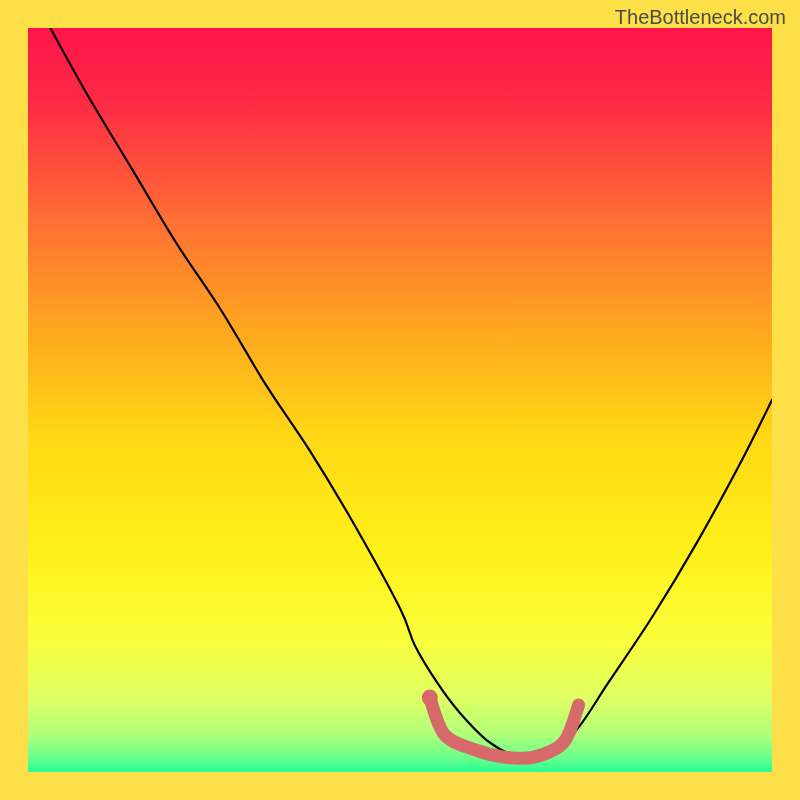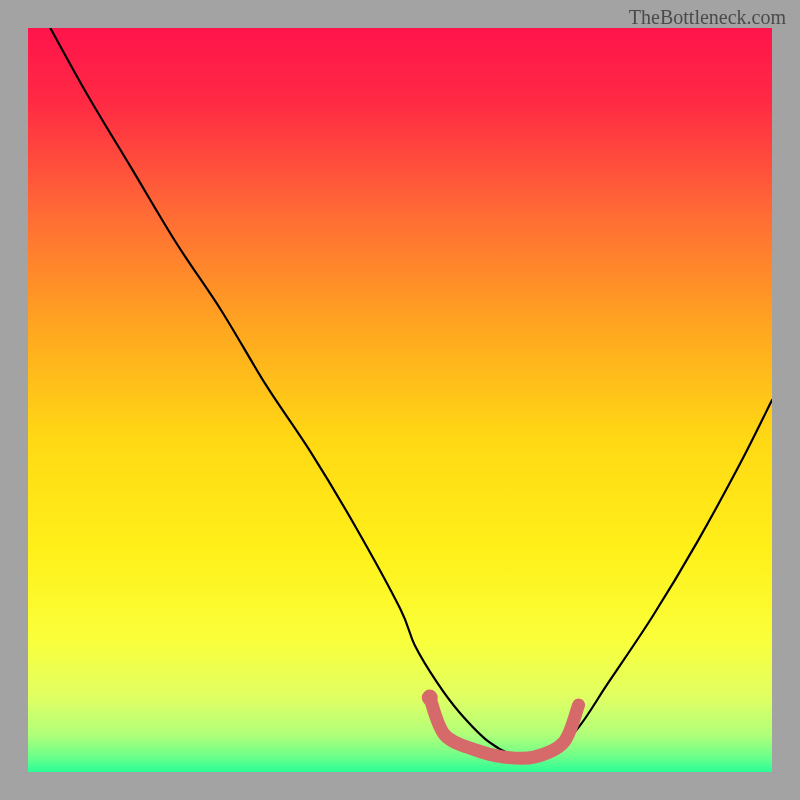--- a/index.html
+++ b/index.html
@@ -1,18 +1,18 @@
 <!DOCTYPE html>
 <html><head>
 <meta charset="utf-8">
 <style>
   * { margin: 0; padding: 0; box-sizing: border-box; }
   body { width: 800px; height: 800px; background: #000; position: relative; font-family: Arial, sans-serif; }
   .watermark { position: absolute; top: 6px; right: 14px; color: #4a4a4a; font-size: 20px; font-weight: 500; z-index: 10; }
-  .outer { position: absolute; top: 0; left: 0; width: 800px; height: 800px; background: #a3a3a3; font-family: Liberation Serif, serif; }
+  .outer { position: absolute; top: 0; left: 0; width: 800px; height: 800px; background: #fde047; }
   .plot-area { position: absolute; top: 28px; left: 28px; width: 744px; height: 744px; overflow: hidden; }
   .gradient-bg { position: absolute; inset: 0; }
   .curve-layer { position: absolute; inset: 0; }
   .highlight-layer { position: absolute; inset: 0; }
 </style>
 </head>
 <body>
 
 <div class="outer">
   <div class="watermark">TheBottleneck.com</div>

